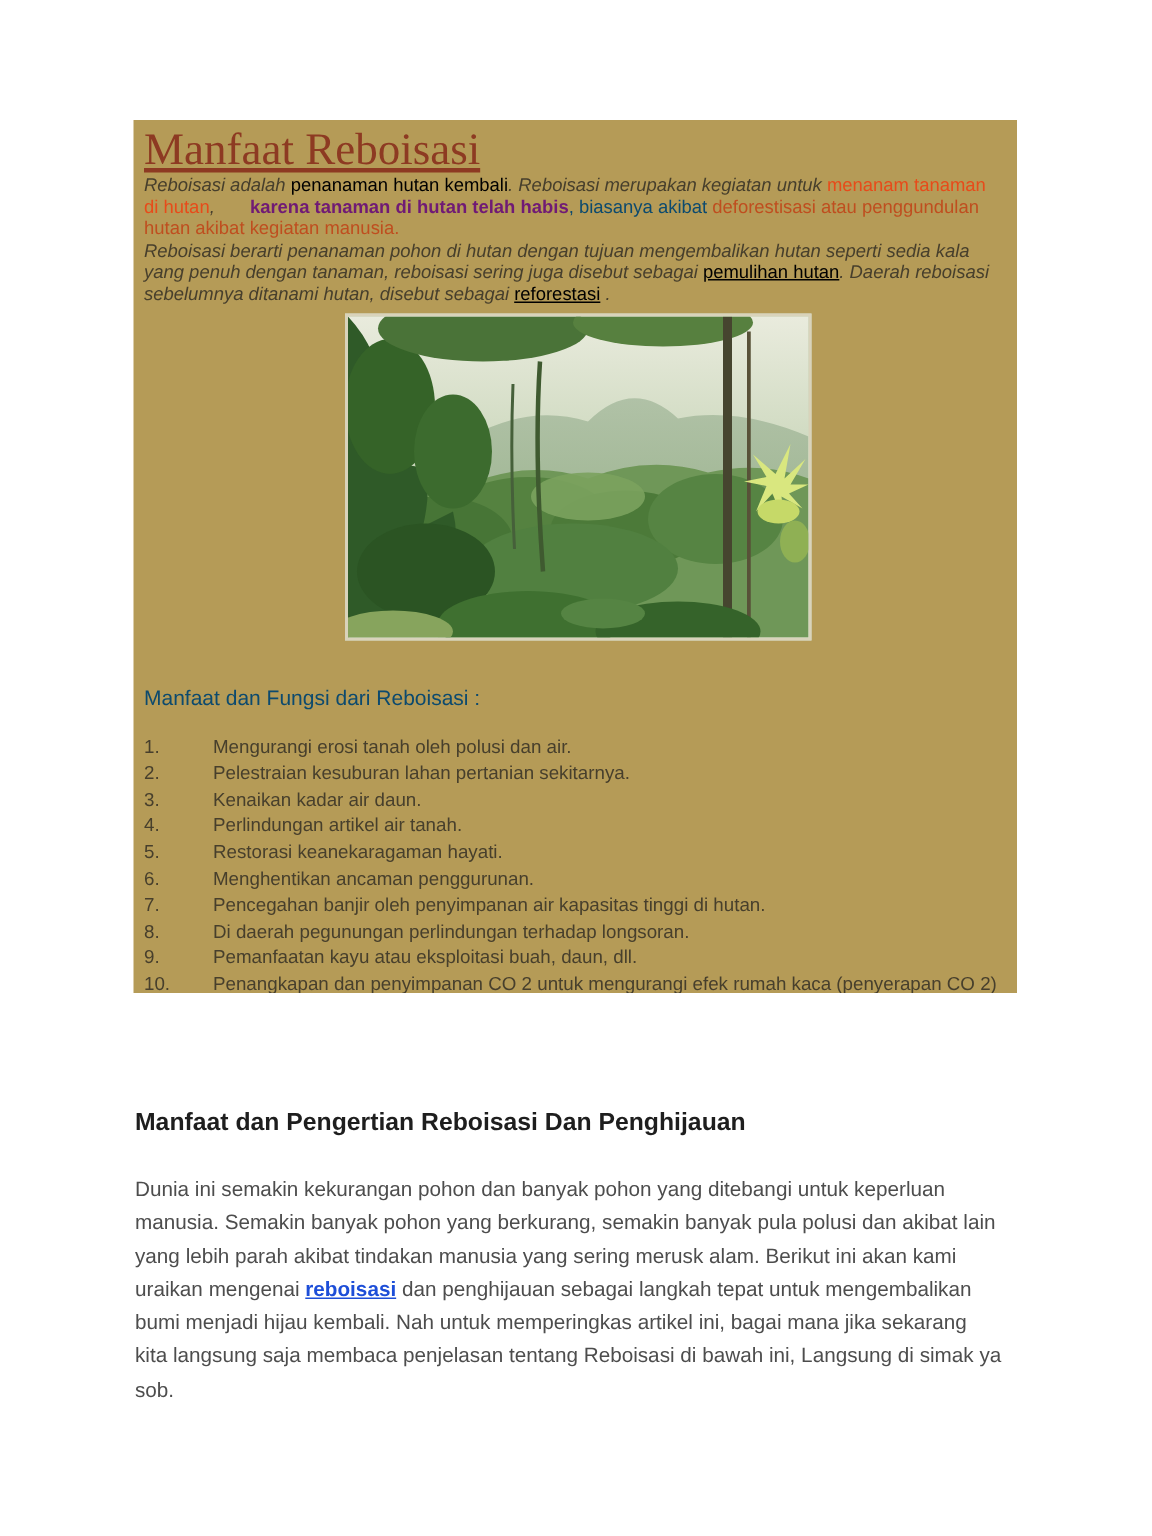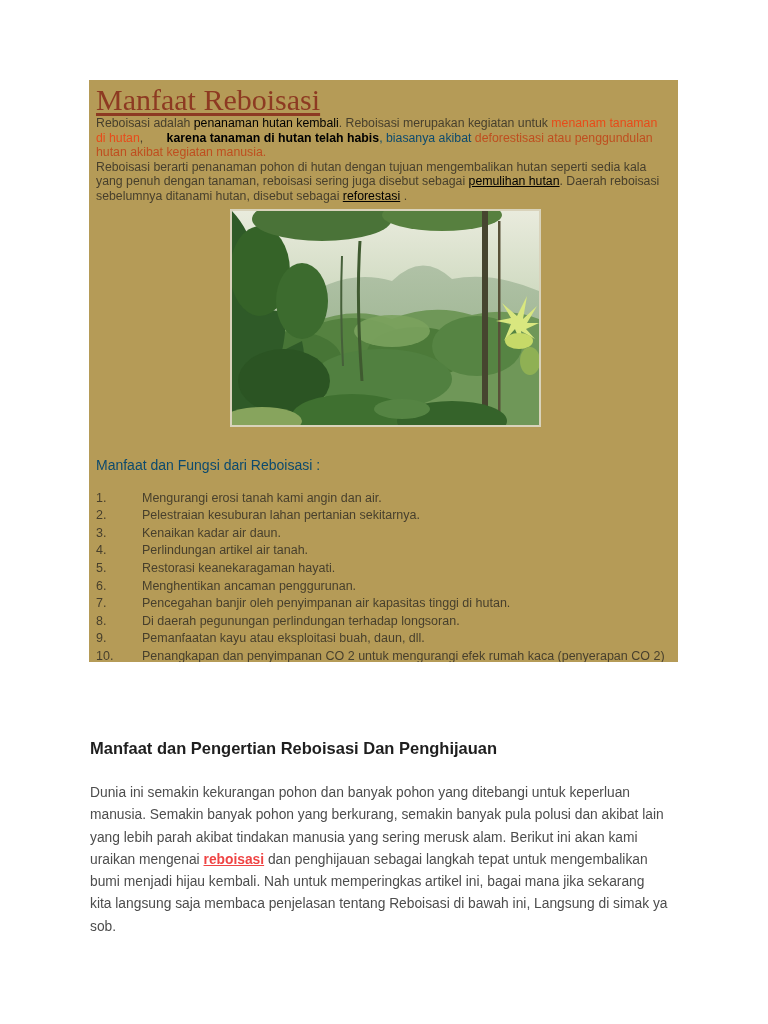--- a/index.html
+++ b/index.html
@@ -29,28 +29,28 @@
     color:#8d3a22;
     text-decoration:underline;
     text-underline-offset:3px;
   }
   .box-para{
     margin:0;
     font-size:12.3px;
     line-height:14.6px;
     color:#473f2c;
   }
-  .seg-normal{color:#473f2c;}
+  .seg-normal{color:#473f2c;font-style:italic;}
   .seg-green{color:#000000;}
   .seg-orange{color:#e74b1a;}
-  .seg-bold{color:#000000;font-weight:bold;padding-left:20px;}
+  .seg-bold{color:#701a75;font-weight:bold;padding-left:20px;}
   .seg-muted{color:#0c4a6e;}
   .seg-red{color:#bf4e1f;}
   .seg-underline{color:#000000;text-decoration:underline;}
-  .seg-bold-underline{color:#ef4444;font-weight:bold;text-decoration:underline;}
+  .seg-bold-underline{color:#1d4ed8;font-weight:bold;text-decoration:underline;}
   
   .photo-frame{
     margin:5px 0 0 134px;
     width:307px;height:214px;
     border:2px solid #d9d3bb;
     box-sizing:content-box;
     overflow:hidden;
     background:#cfdcc2;
   }
   .photo-frame svg{display:block;}
@@ -152,21 +152,21 @@
       <ellipse cx="30" cy="210" rx="40" ry="14" fill="#87a45d"></ellipse>
       <ellipse cx="170" cy="198" rx="28" ry="10" fill="#558443"></ellipse>
     </svg>
   </div>
 
   <div class="list-intro">Manfaat dan Fungsi dari Reboisasi :</div>
 
   <div class="benefit-list">
       <div class="list-row">
         <span class="list-num">1.</span>
-        <span class="list-text">Mengurangi erosi tanah kami angin dan air.</span>
+        <span class="list-text">Mengurangi erosi tanah oleh polusi dan air.</span>
       </div>
       <div class="list-row">
         <span class="list-num">2.</span>
         <span class="list-text">Pelestraian kesuburan lahan pertanian sekitarnya.</span>
       </div>
       <div class="list-row">
         <span class="list-num">3.</span>
         <span class="list-text">Kenaikan kadar air daun.</span>
       </div>
       <div class="list-row">

